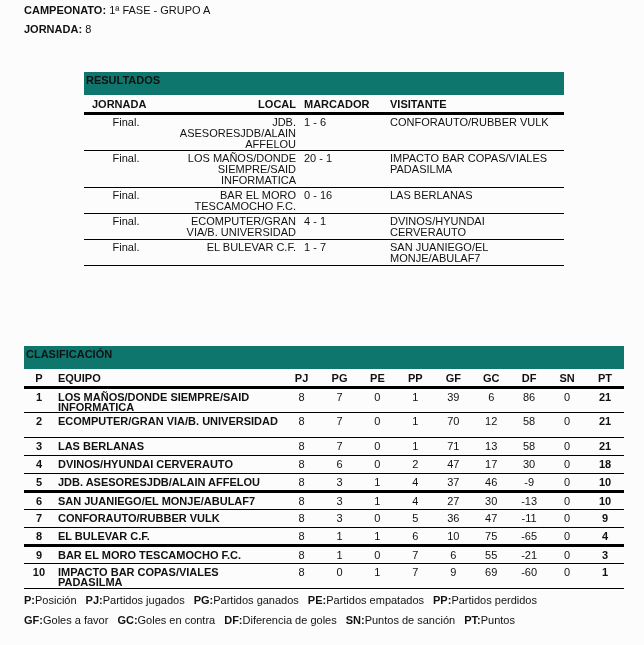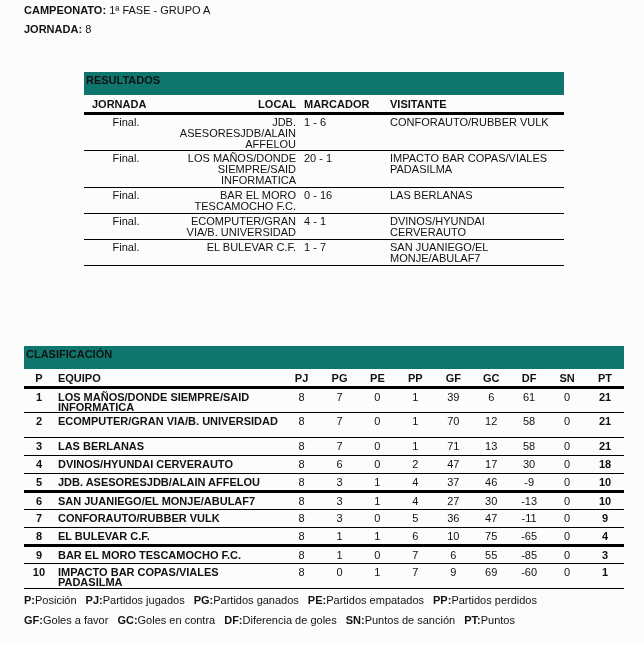--- a/index.html
+++ b/index.html
@@ -121,21 +121,21 @@
     <tbody id="cla-body">
         <tr style="height: 25px;">
           <td class="c-p">1</td>
           <td class="c-eq">LOS MAÑOS/DONDE SIEMPRE/SAID INFORMATICA</td>
           <td class="c-num">8</td>
           <td class="c-num">7</td>
           <td class="c-num">0</td>
           <td class="c-num">1</td>
           <td class="c-num">39</td>
           <td class="c-num">6</td>
-          <td class="c-num">61</td>
+          <td class="c-num">86</td>
           <td class="c-num">0</td>
           <td class="c-num c-pt">21</td>
         </tr>
         <tr style="height: 25px;">
           <td class="c-p">2</td>
           <td class="c-eq">ECOMPUTER/GRAN VIA/B. UNIVERSIDAD</td>
           <td class="c-num">8</td>
           <td class="c-num">7</td>
           <td class="c-num">0</td>
           <td class="c-num">1</td>
@@ -225,21 +225,21 @@
         </tr>
         <tr style="height: 18px;">
           <td class="c-p">9</td>
           <td class="c-eq">BAR EL MORO TESCAMOCHO F.C.</td>
           <td class="c-num">8</td>
           <td class="c-num">1</td>
           <td class="c-num">0</td>
           <td class="c-num">7</td>
           <td class="c-num">6</td>
           <td class="c-num">55</td>
-          <td class="c-num">-85</td>
+          <td class="c-num">-21</td>
           <td class="c-num">0</td>
           <td class="c-num c-pt">3</td>
         </tr>
         <tr style="height: 25px;">
           <td class="c-p">10</td>
           <td class="c-eq">IMPACTO BAR COPAS/VIALES PADASILMA</td>
           <td class="c-num">8</td>
           <td class="c-num">0</td>
           <td class="c-num">1</td>
           <td class="c-num">7</td>

